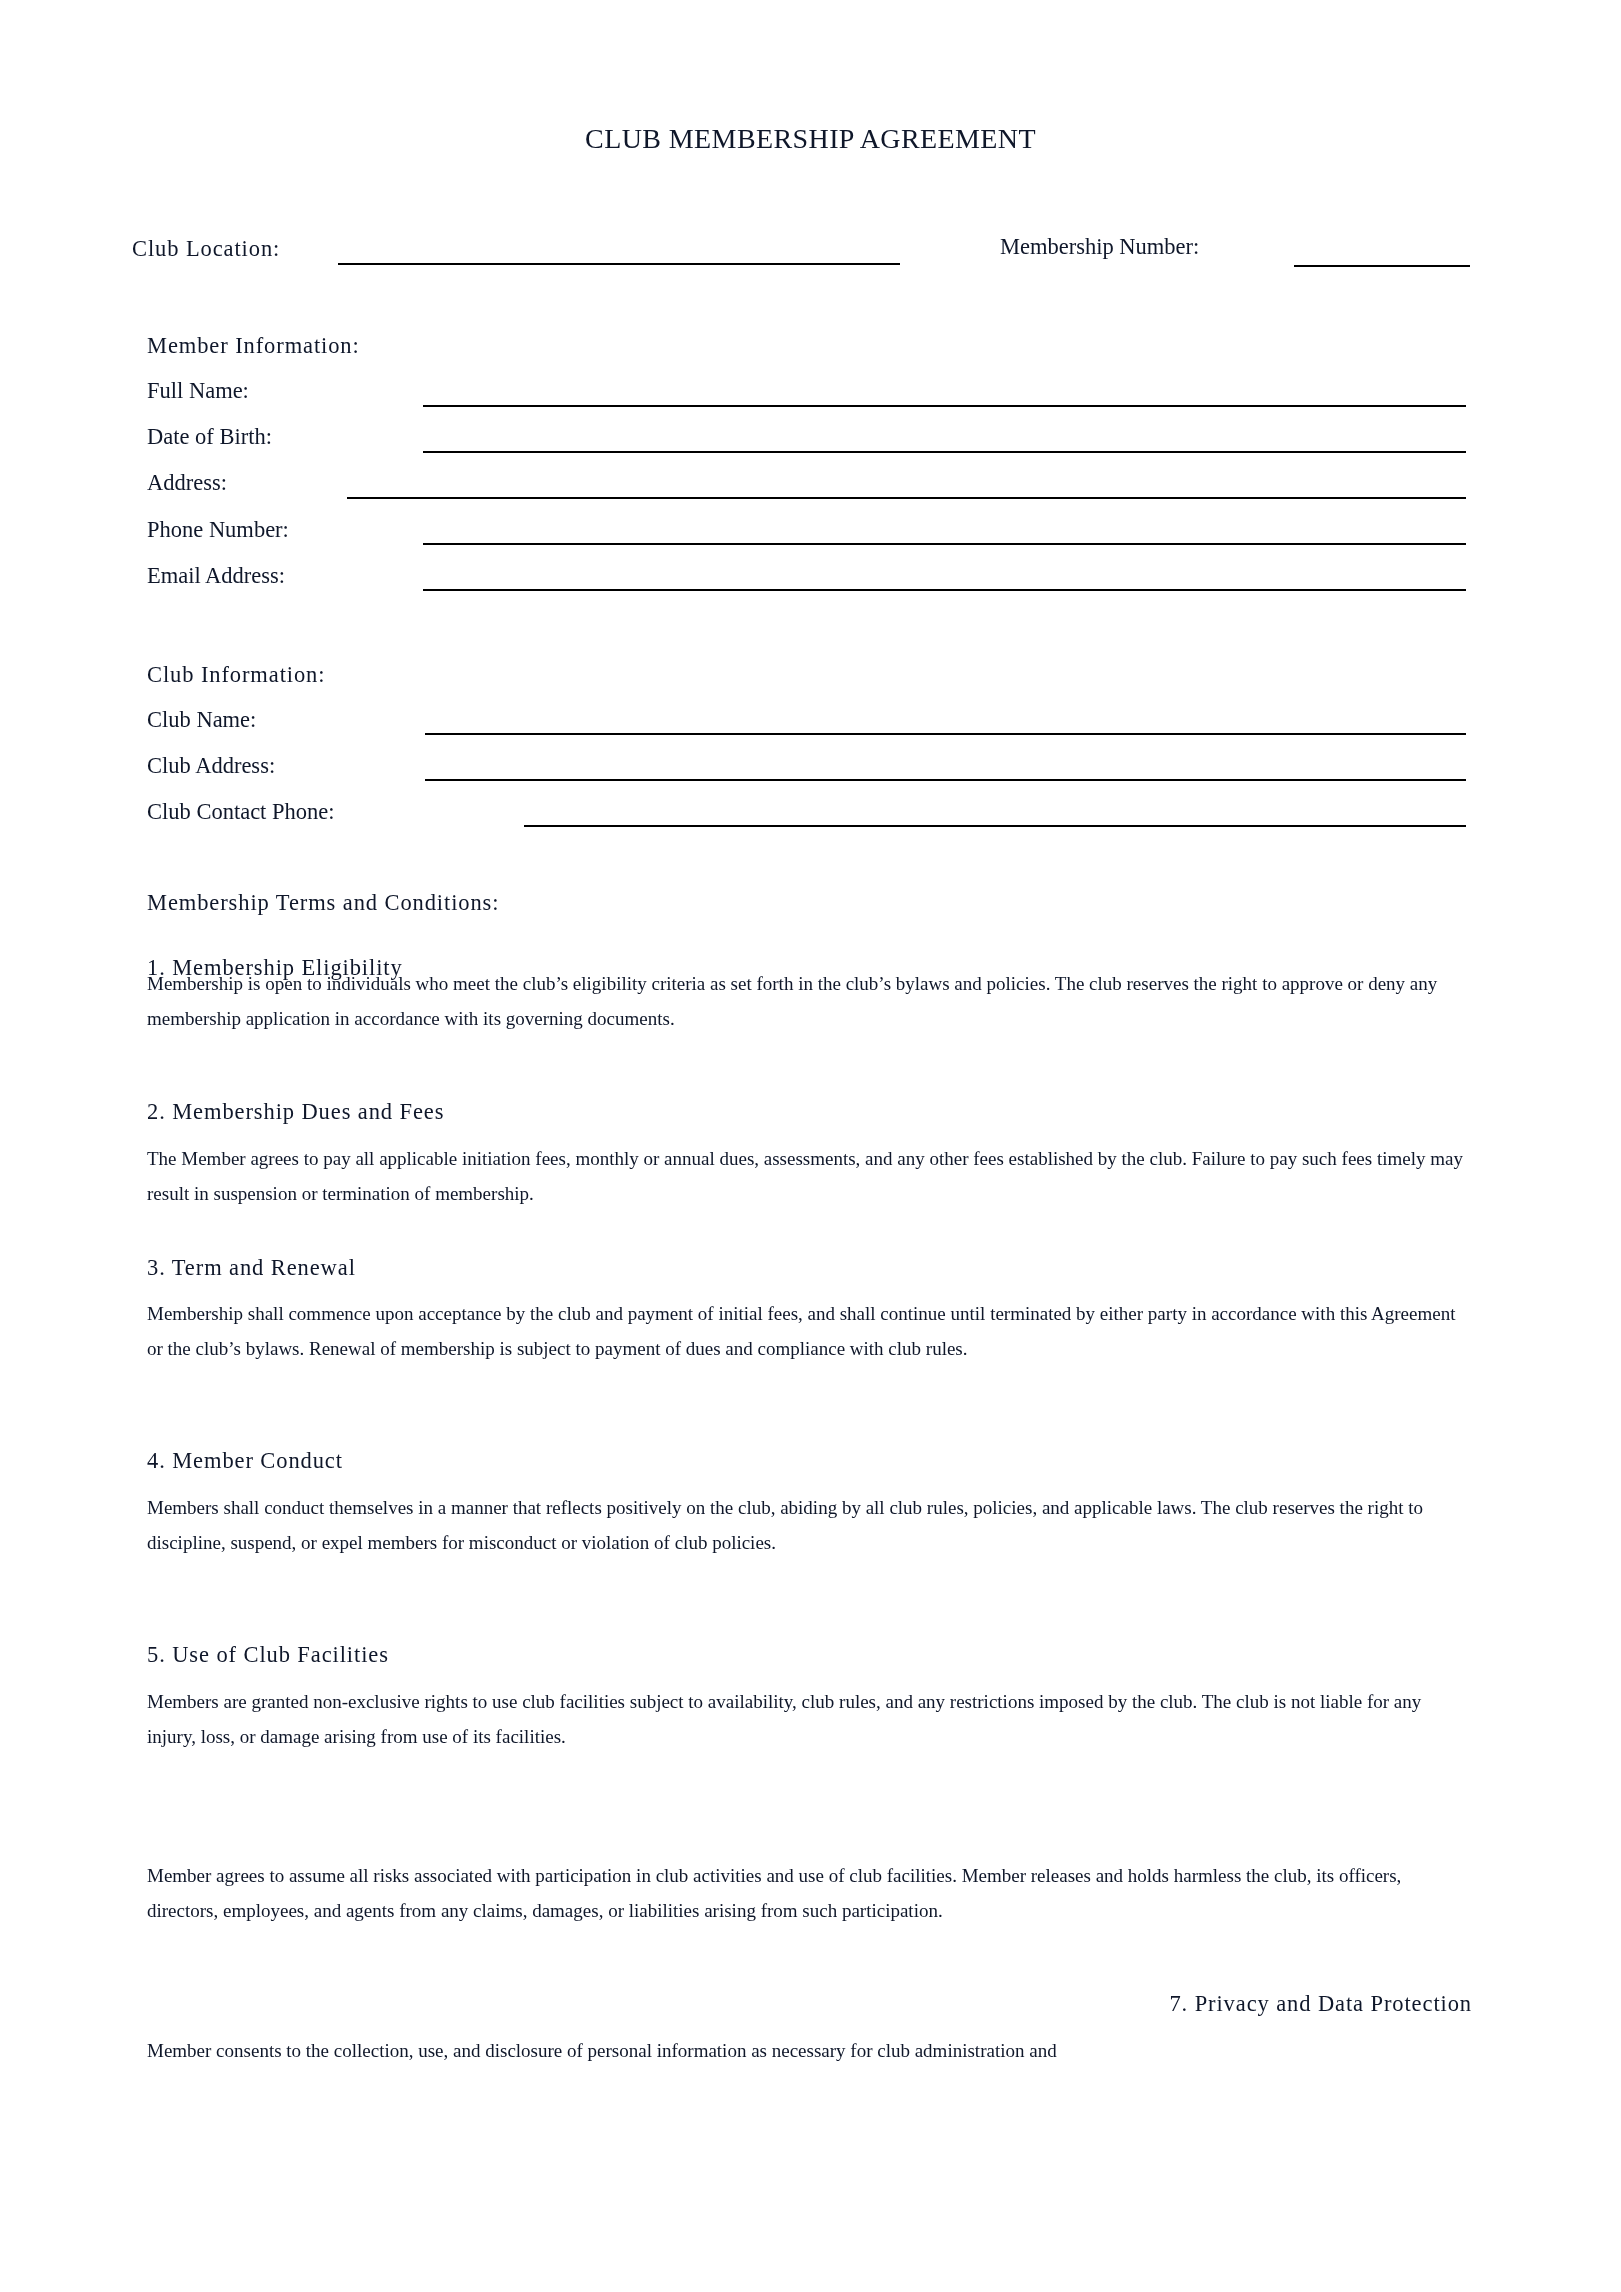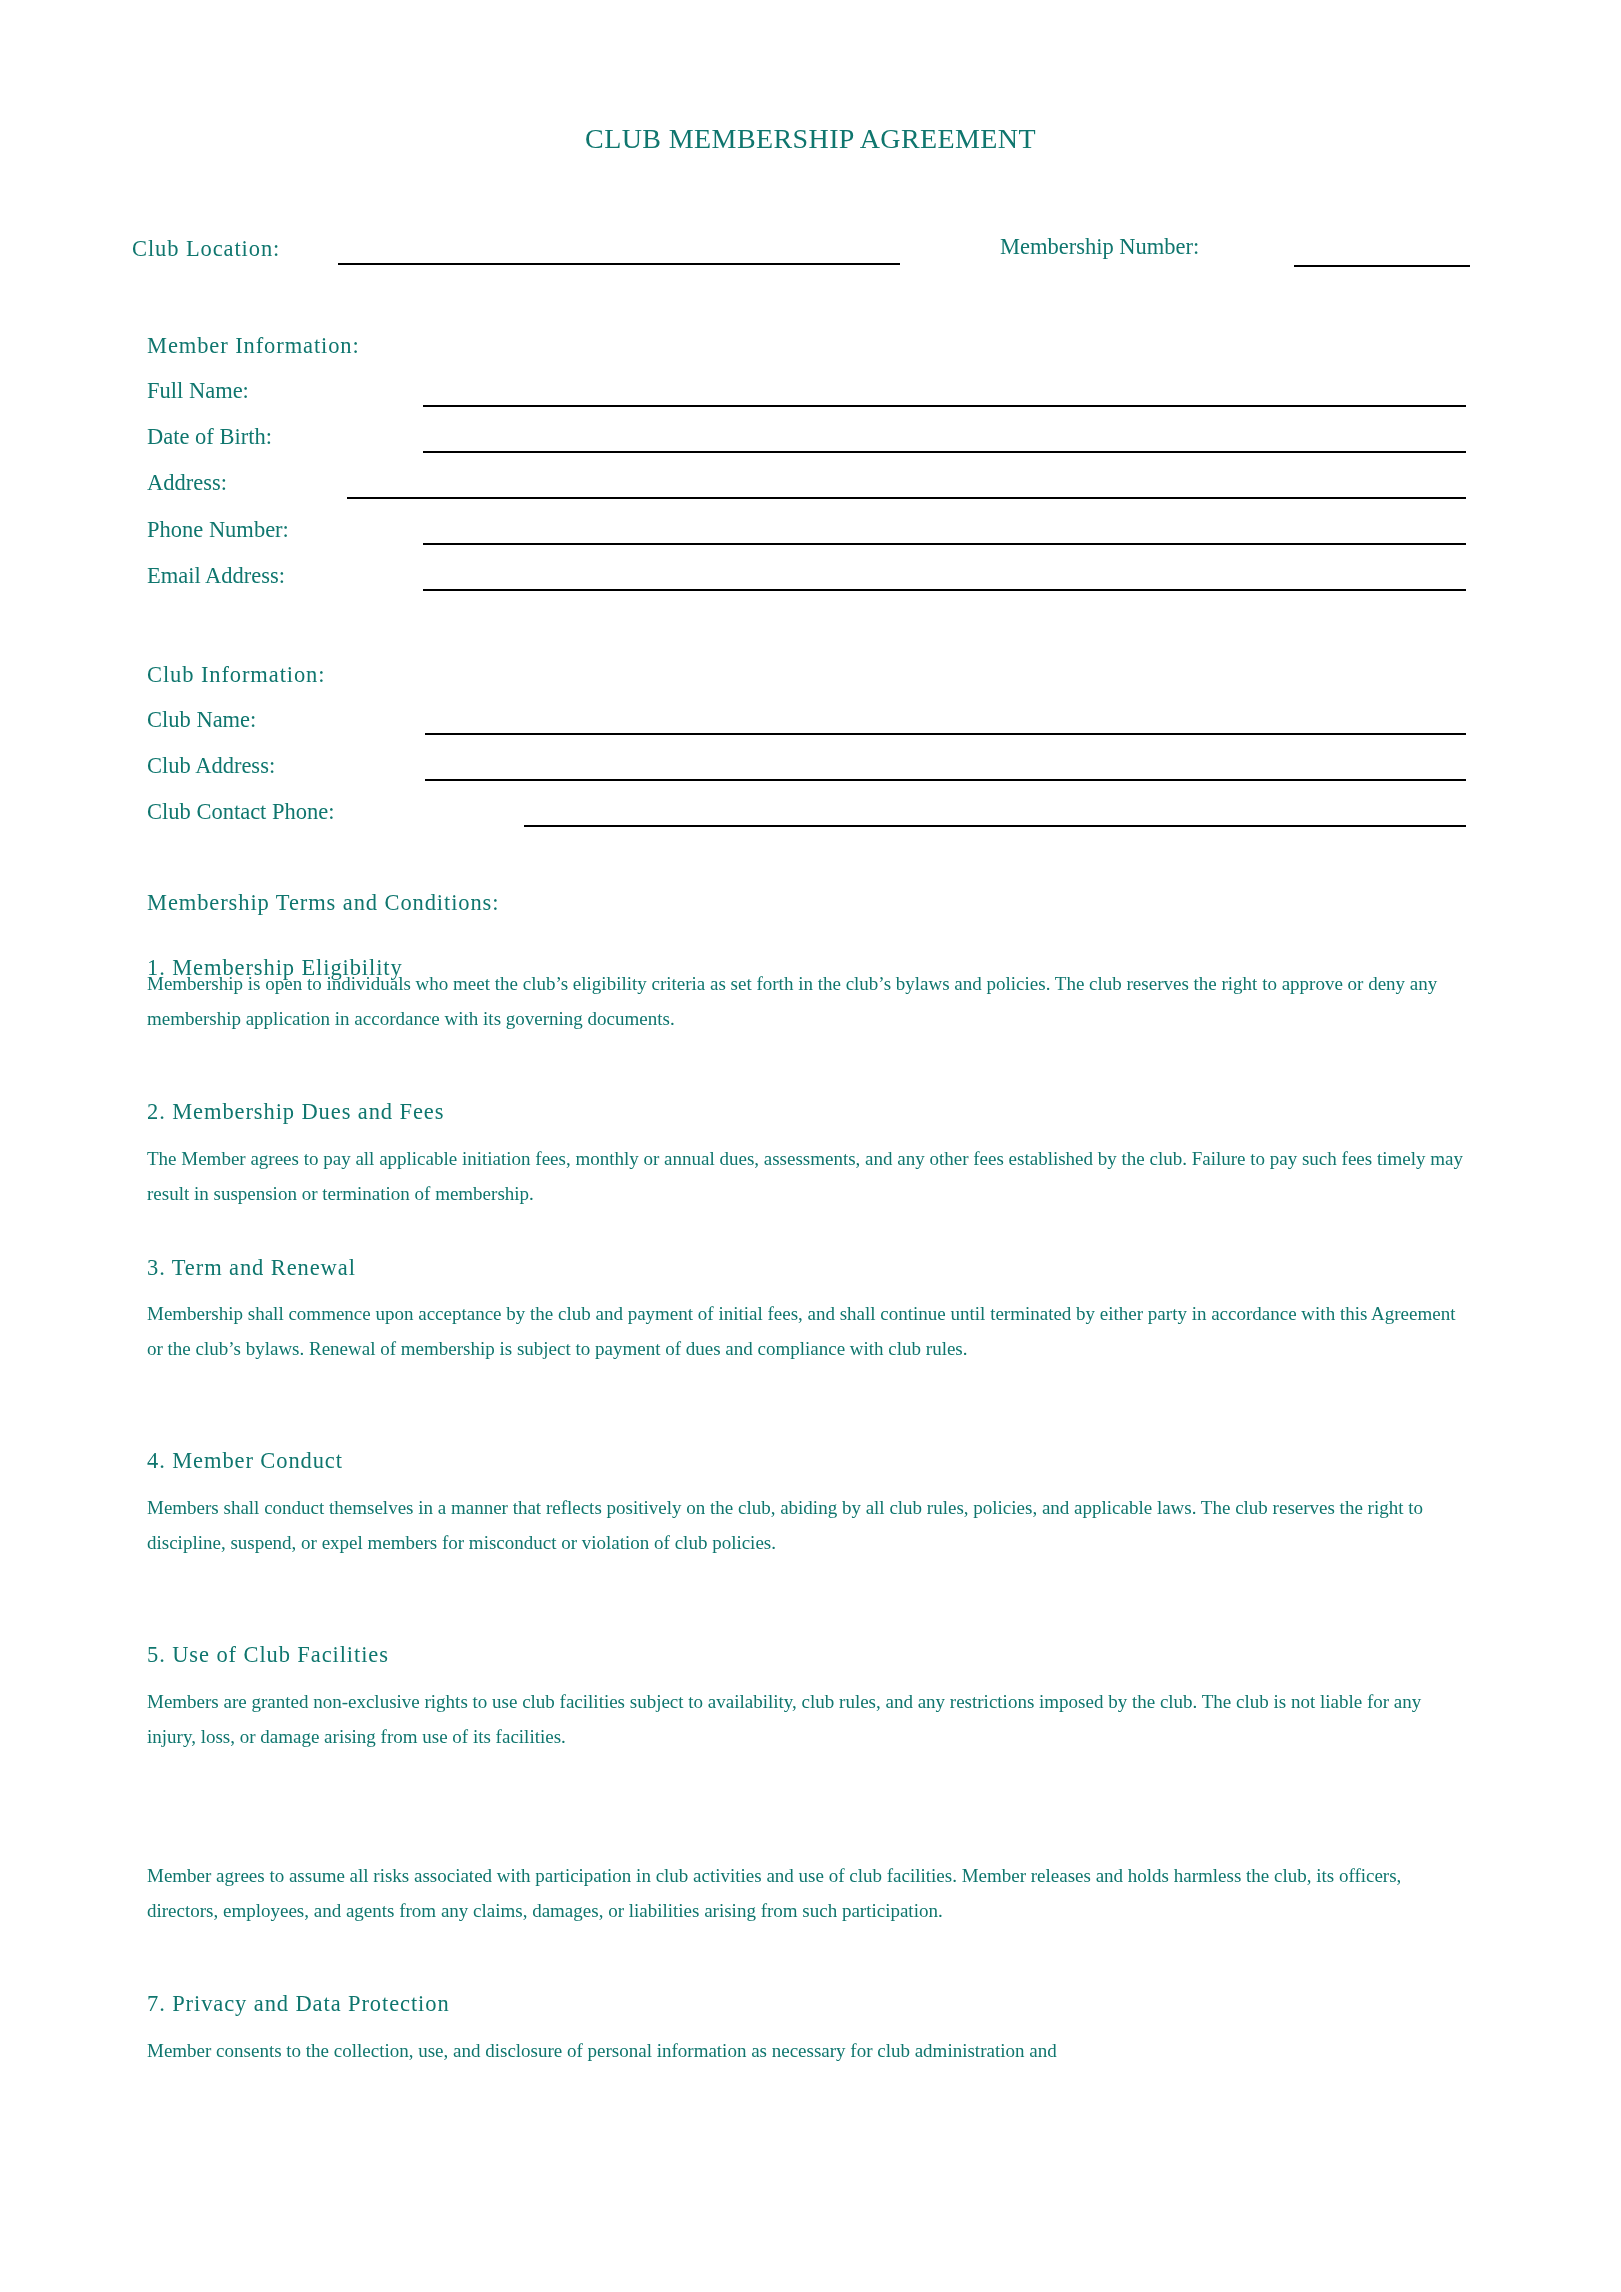--- a/index.html
+++ b/index.html
@@ -8,21 +8,21 @@
     background: #ffffff;
   }
   .page {
     position: relative;
     width: 1621px;
     height: 2293px;
     background: #ffffff;
     margin: 0 auto;
     overflow: hidden;
     font-family: "Liberation Serif", "DejaVu Serif", serif;
-    color: #0f766e;
+    color: #0f172a;
     -webkit-font-smoothing: antialiased;
   }
 
   
   .doc-title {
     position: absolute;
     left: 0;
     right: 0;
     top: 122px;
     text-align: center;
@@ -130,17 +130,17 @@
   <div class="para" style="top:1296px;">Membership shall commence upon acceptance by the club and payment of initial fees, and shall continue until terminated by either party in accordance with this Agreement or the club’s bylaws. Renewal of membership is subject to payment of dues and compliance with club rules.</div>
 
   <div class="section-head" style="top:1445px;">4. Member Conduct</div>
   <div class="para" style="top:1490px;">Members shall conduct themselves in a manner that reflects positively on the club, abiding by all club rules, policies, and applicable laws. The club reserves the right to discipline, suspend, or expel members for misconduct or violation of club policies.</div>
 
   <div class="section-head" style="top:1639px;">5. Use of Club Facilities</div>
   <div class="para" style="top:1684px;">Members are granted non-exclusive rights to use club facilities subject to availability, club rules, and any restrictions imposed by the club. The club is not liable for any injury, loss, or damage arising from use of its facilities.</div>
 
   <div class="para" style="top:1858px;">Member agrees to assume all risks associated with participation in club activities and use of club facilities. Member releases and holds harmless the club, its officers, directors, employees, and agents from any claims, damages, or liabilities arising from such participation.</div>
 
-  <div class="section-head" style="top:1988px;">7. Privacy and Data Protection</div>
+  <div class="section-head" style="top:1988px;text-align:right;">7. Privacy and Data Protection</div>
   <div class="para" style="top:2033px;">Member consents to the collection, use, and disclosure of personal information as necessary for club administration and</div>
 
 </div>
 
 
 </body></html>

